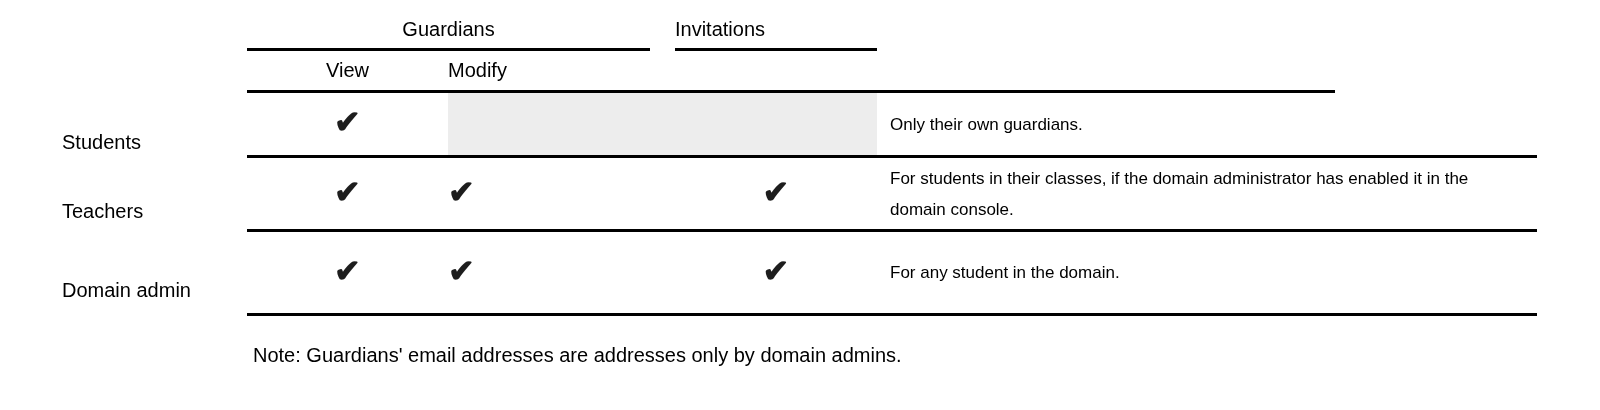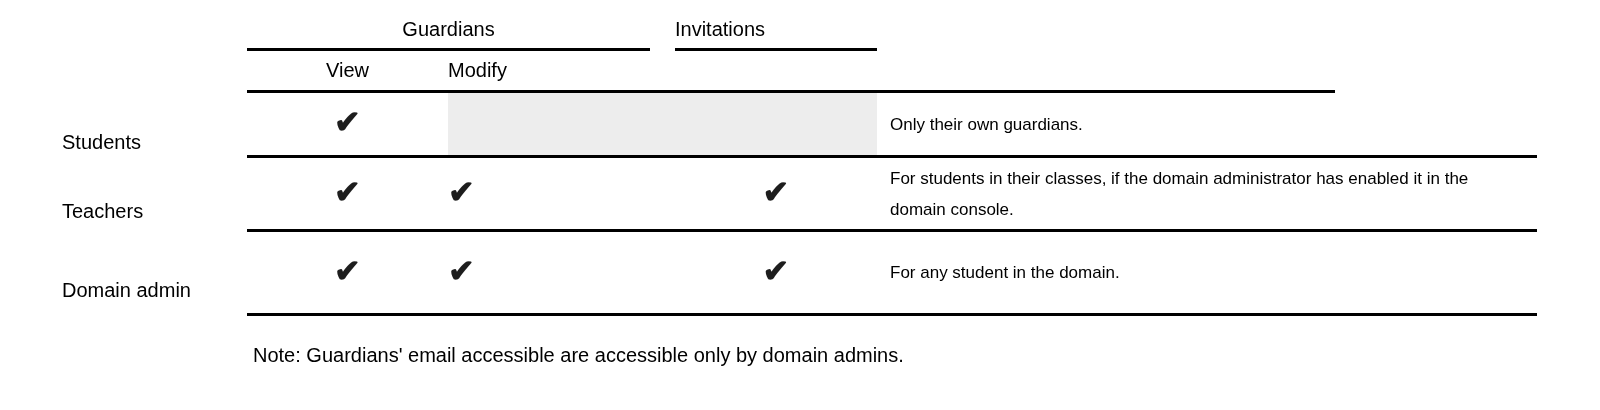--- a/index.html
+++ b/index.html
@@ -161,14 +161,14 @@
       <div class="cell c-vm b-line">
         <span class="mark">✔</span>
       </div>
       <div class="cell c-remarks b-line">
         <div class="remark-text">For any student in the domain.</div>
       </div>
     </div>
 
   </div>
 
-  <div class="note">Note: Guardians' email accessible are accessible only by domain admins.</div>
+  <div class="note">Note: Guardians' email addresses are addresses only by domain admins.</div>
 </div>
 
 </body></html>

